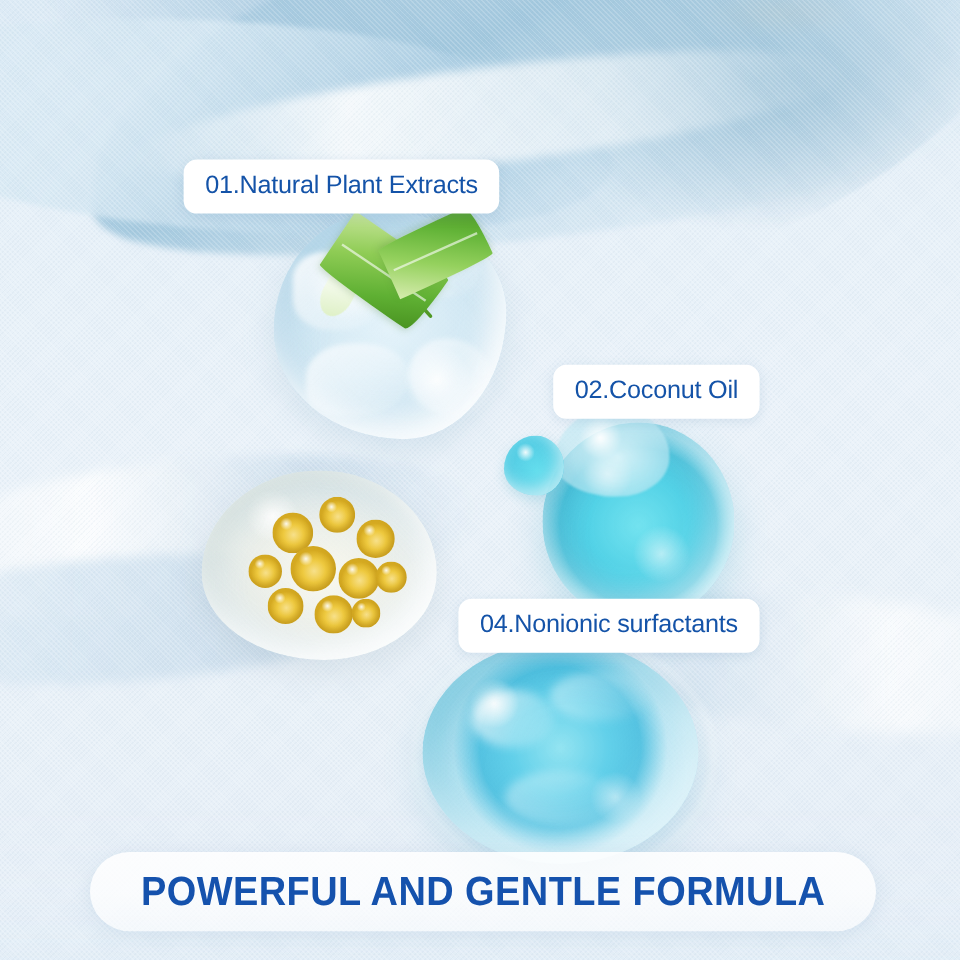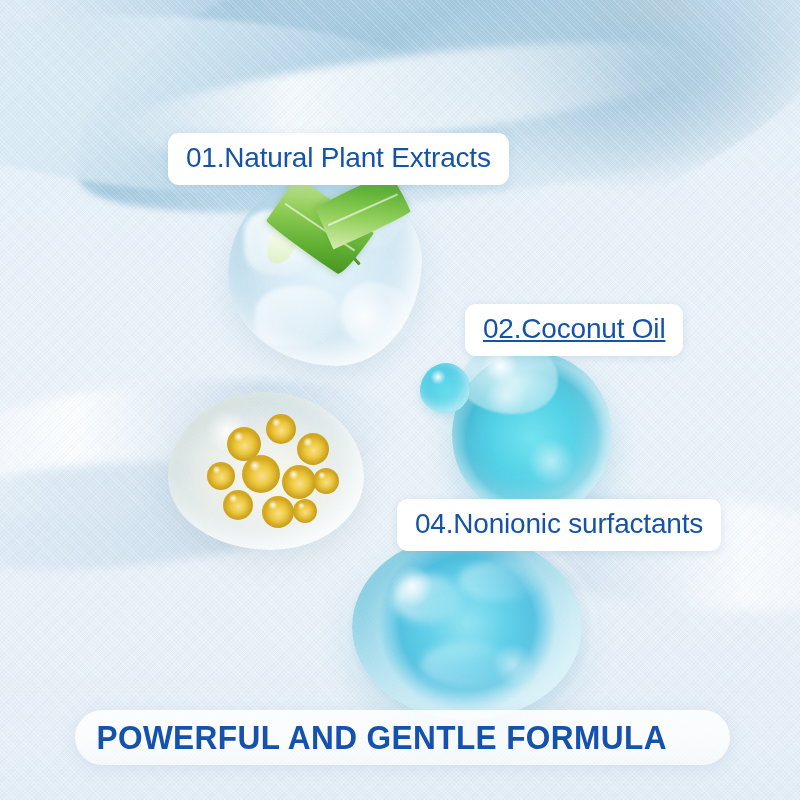--- a/index.html
+++ b/index.html
@@ -282,45 +282,45 @@
     border: 3px solid rgba(255,255,255,0.55);
     filter: blur(3px);
   }
 
   
   .label-pill {
     position: absolute;
     background: #ffffff;
     color: #1453a8;
     border-radius: 11px;
-    font-size: 28px;
+    font-size: 21px;
     line-height: 1;
     letter-spacing: -0.2px;
     padding: 11px 18px 13px 18px;
     white-space: nowrap;
     box-shadow: 0 2px 10px rgba(120,160,195,0.22);
-    margin-left: 15px;
   }
   #pill-1 { left: 153px; top: 133px; }
-  #pill-2 { left: 450px; top: 304px; text-decoration: underline; }
+  #pill-2 { left: 461px; top: 304px; }
   #pill-3 { left: 42px;  top: 350px; }
   #pill-4 { left: 382px; top: 499px; }
 
   
   .headline-banner {
     position: absolute;
     left: 75px;
     top: 710px;
     width: 655px;
-    height: 55px;
+    height: 66px;
     border-radius: 33px;
     background: linear-gradient(180deg, rgba(255,255,255,0.88) 0%, rgba(255,255,255,0.78) 55%, rgba(255,255,255,0.6) 100%);
     box-shadow: 0 3px 16px rgba(150,185,212,0.25);
     display: flex;
     align-items: center;
+    justify-content: center;
   }
   .headline-text {
     color: #1552ad;
     font-size: 34px;
     font-weight: bold;
     letter-spacing: 0.4px;
     transform: scaleX(0.93);
     white-space: nowrap;
   }
 </style>

